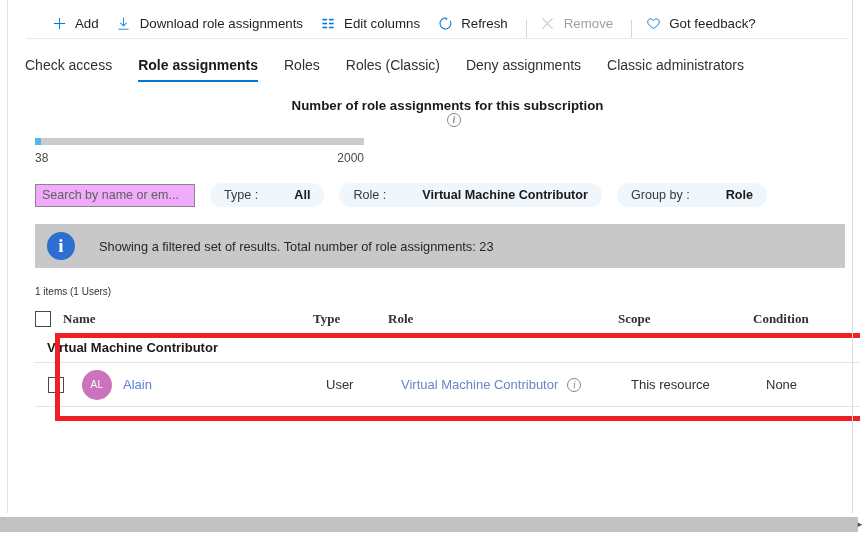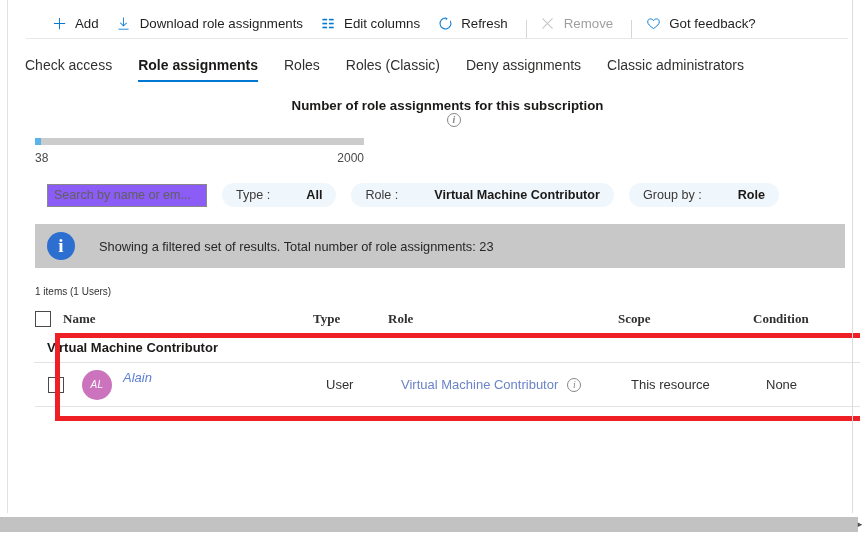--- a/index.html
+++ b/index.html
@@ -166,28 +166,27 @@
   .filters {
     display: flex;
     align-items: center;
     padding-left: 26px;
     margin-top: 18px;
   }
   .search-box {
     width: 160px;
     height: 23px;
     border: 1px solid #8a8886;
-    background: #8b5cf6;
+    background: #f0abfc;
     font-family: "Liberation Sans", sans-serif;
     font-size: 12.5px;
     color: #323130;
     padding: 0 6px;
     box-sizing: border-box;
     outline: none;
-    margin-left: 12px;
   }
   .search-box::placeholder { color: #60605e; }
   .pill {
     height: 24px;
     display: inline-flex;
     align-items: center;
     padding: 0 14px;
     margin-left: 15px;
     background: #eff6fc;
     border-radius: 12px;
@@ -326,21 +325,21 @@
   .link {
     color: #5b7fd4;
     cursor: pointer;
   }
   .role-link {
     color: #6b84c9;
     cursor: pointer;
   }
   .cell-plain { color: #323130; }
 
-  .name-cell { display: flex; align-items: flex-start; font-style: italic; }
+  .name-cell { display: flex; align-items: center; }
   .role-cell { display: flex; align-items: center; }
   .role-cell .info-circle { margin-left: 9px; }
 
   
   .hscroll {
     position: absolute;
     left: 0; bottom: 0;
     width: 868px; height: 23px;
     background: #ffffff;
   }

